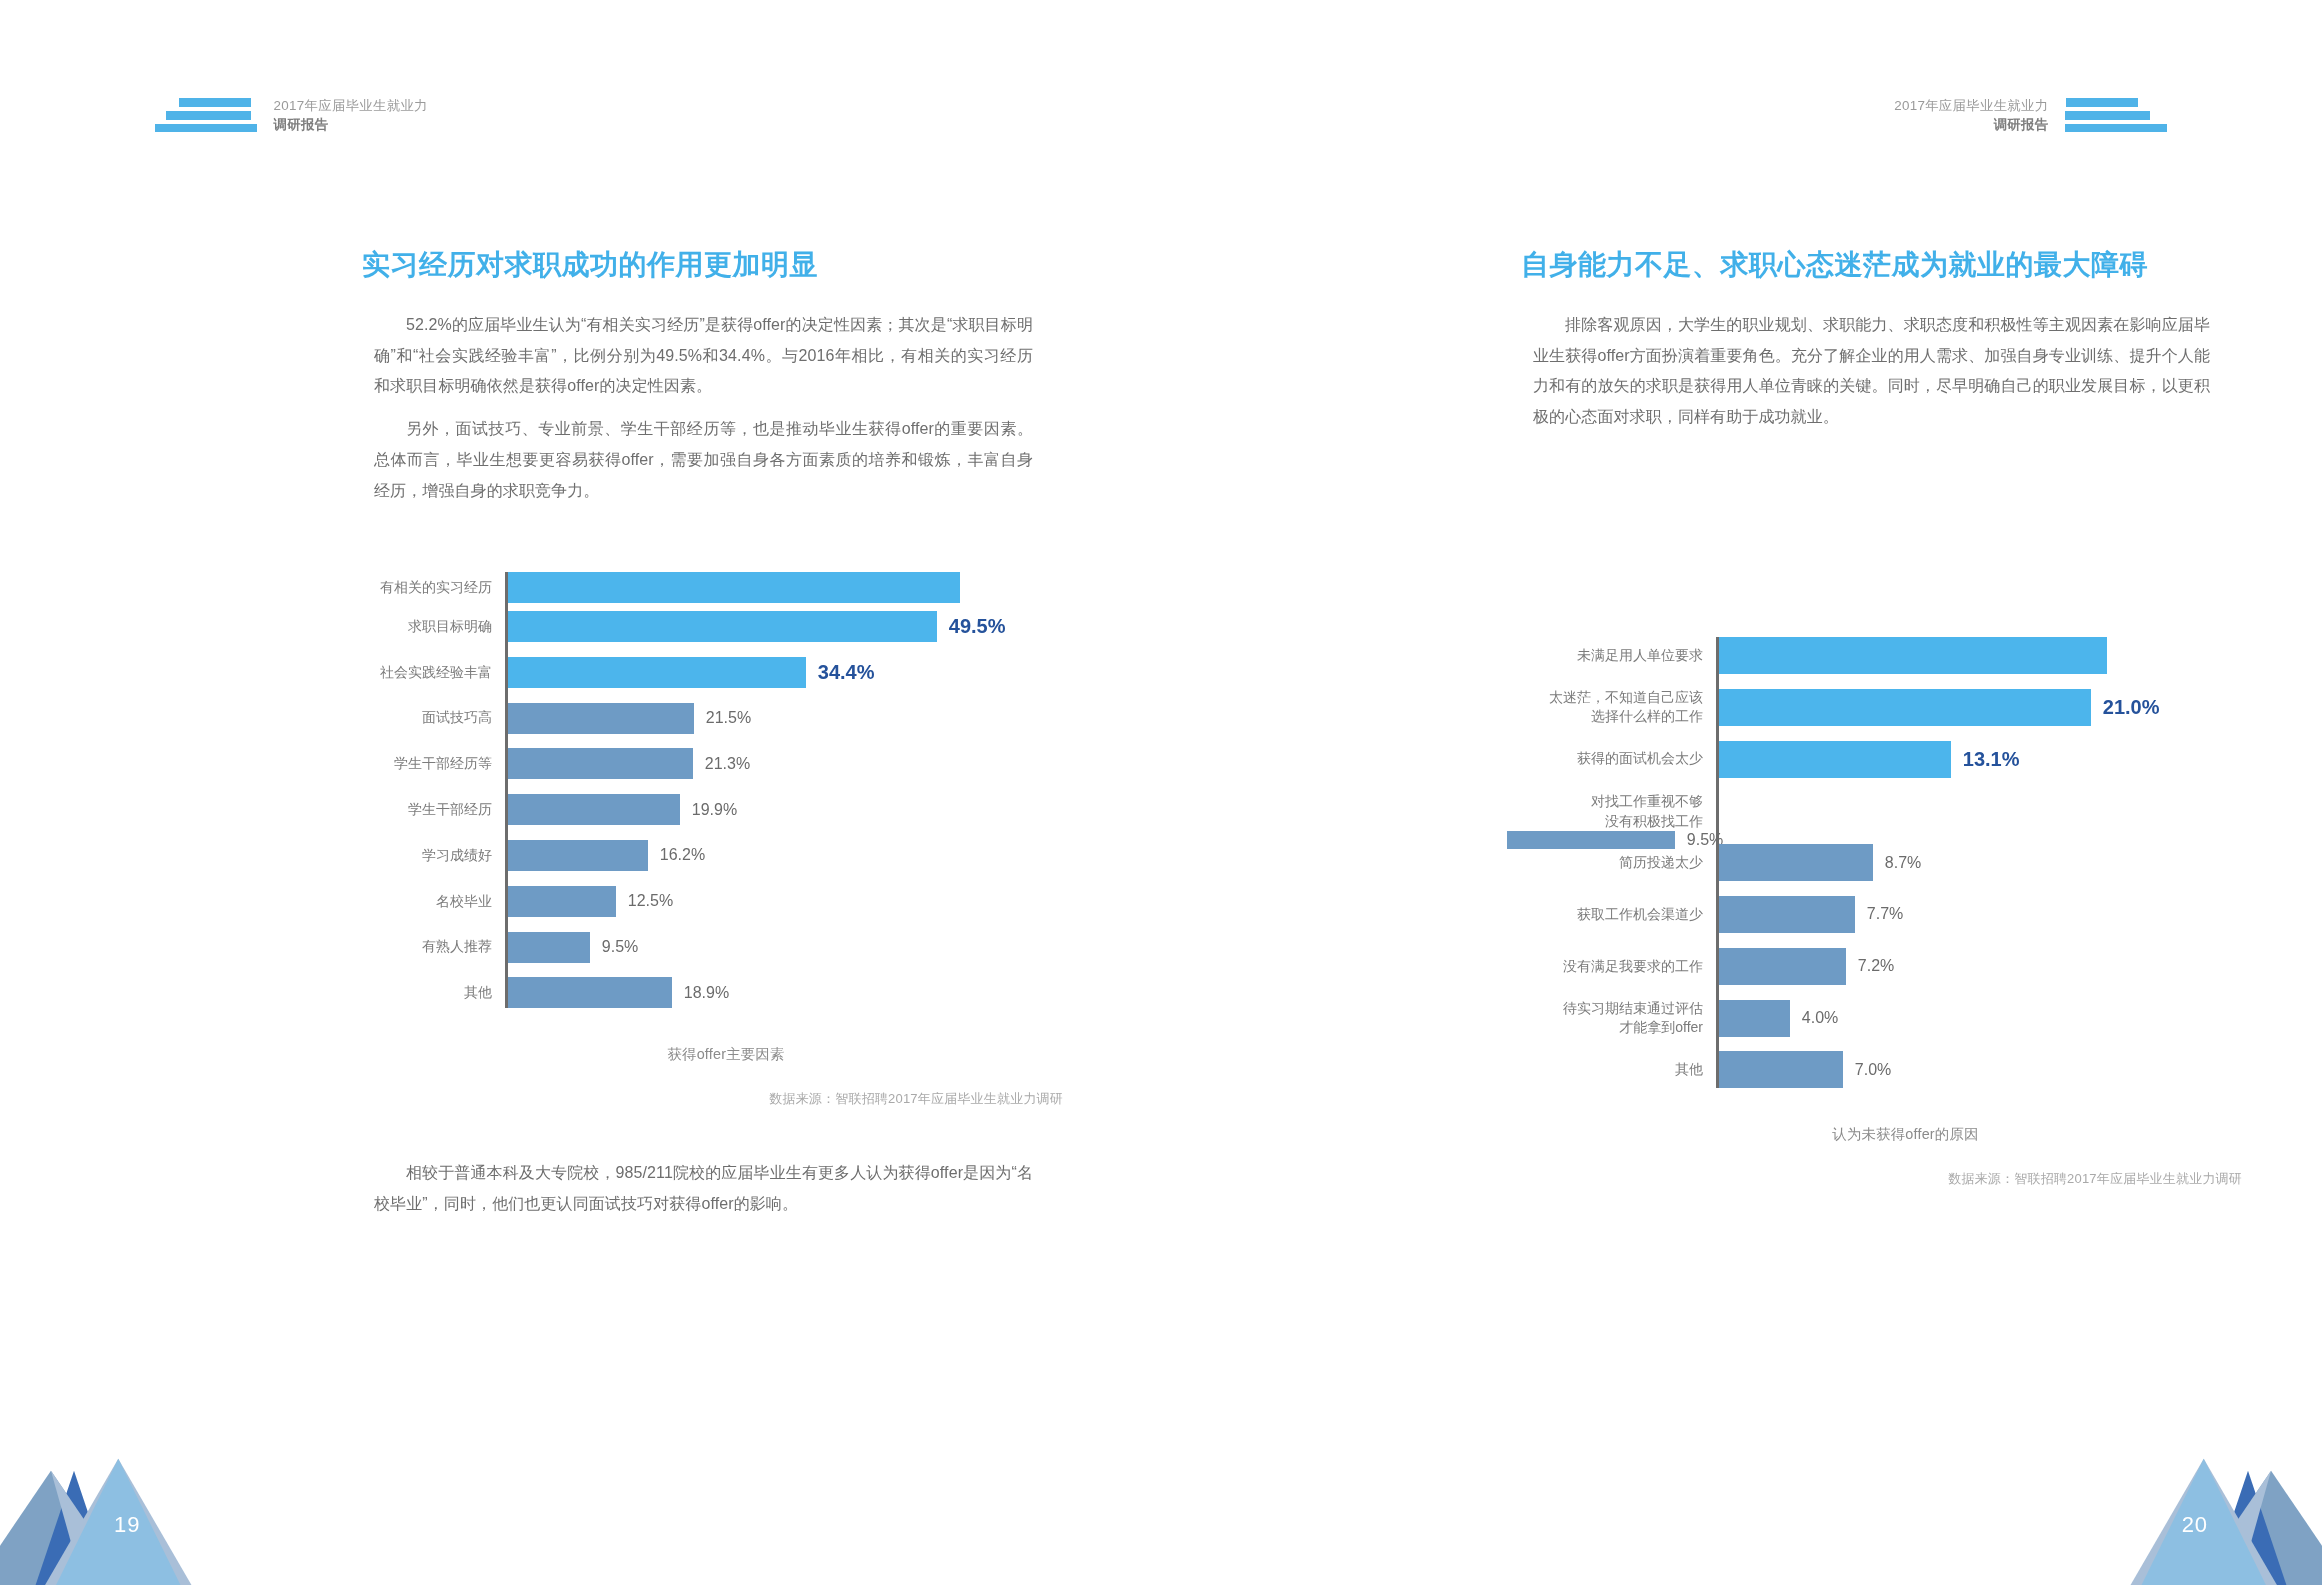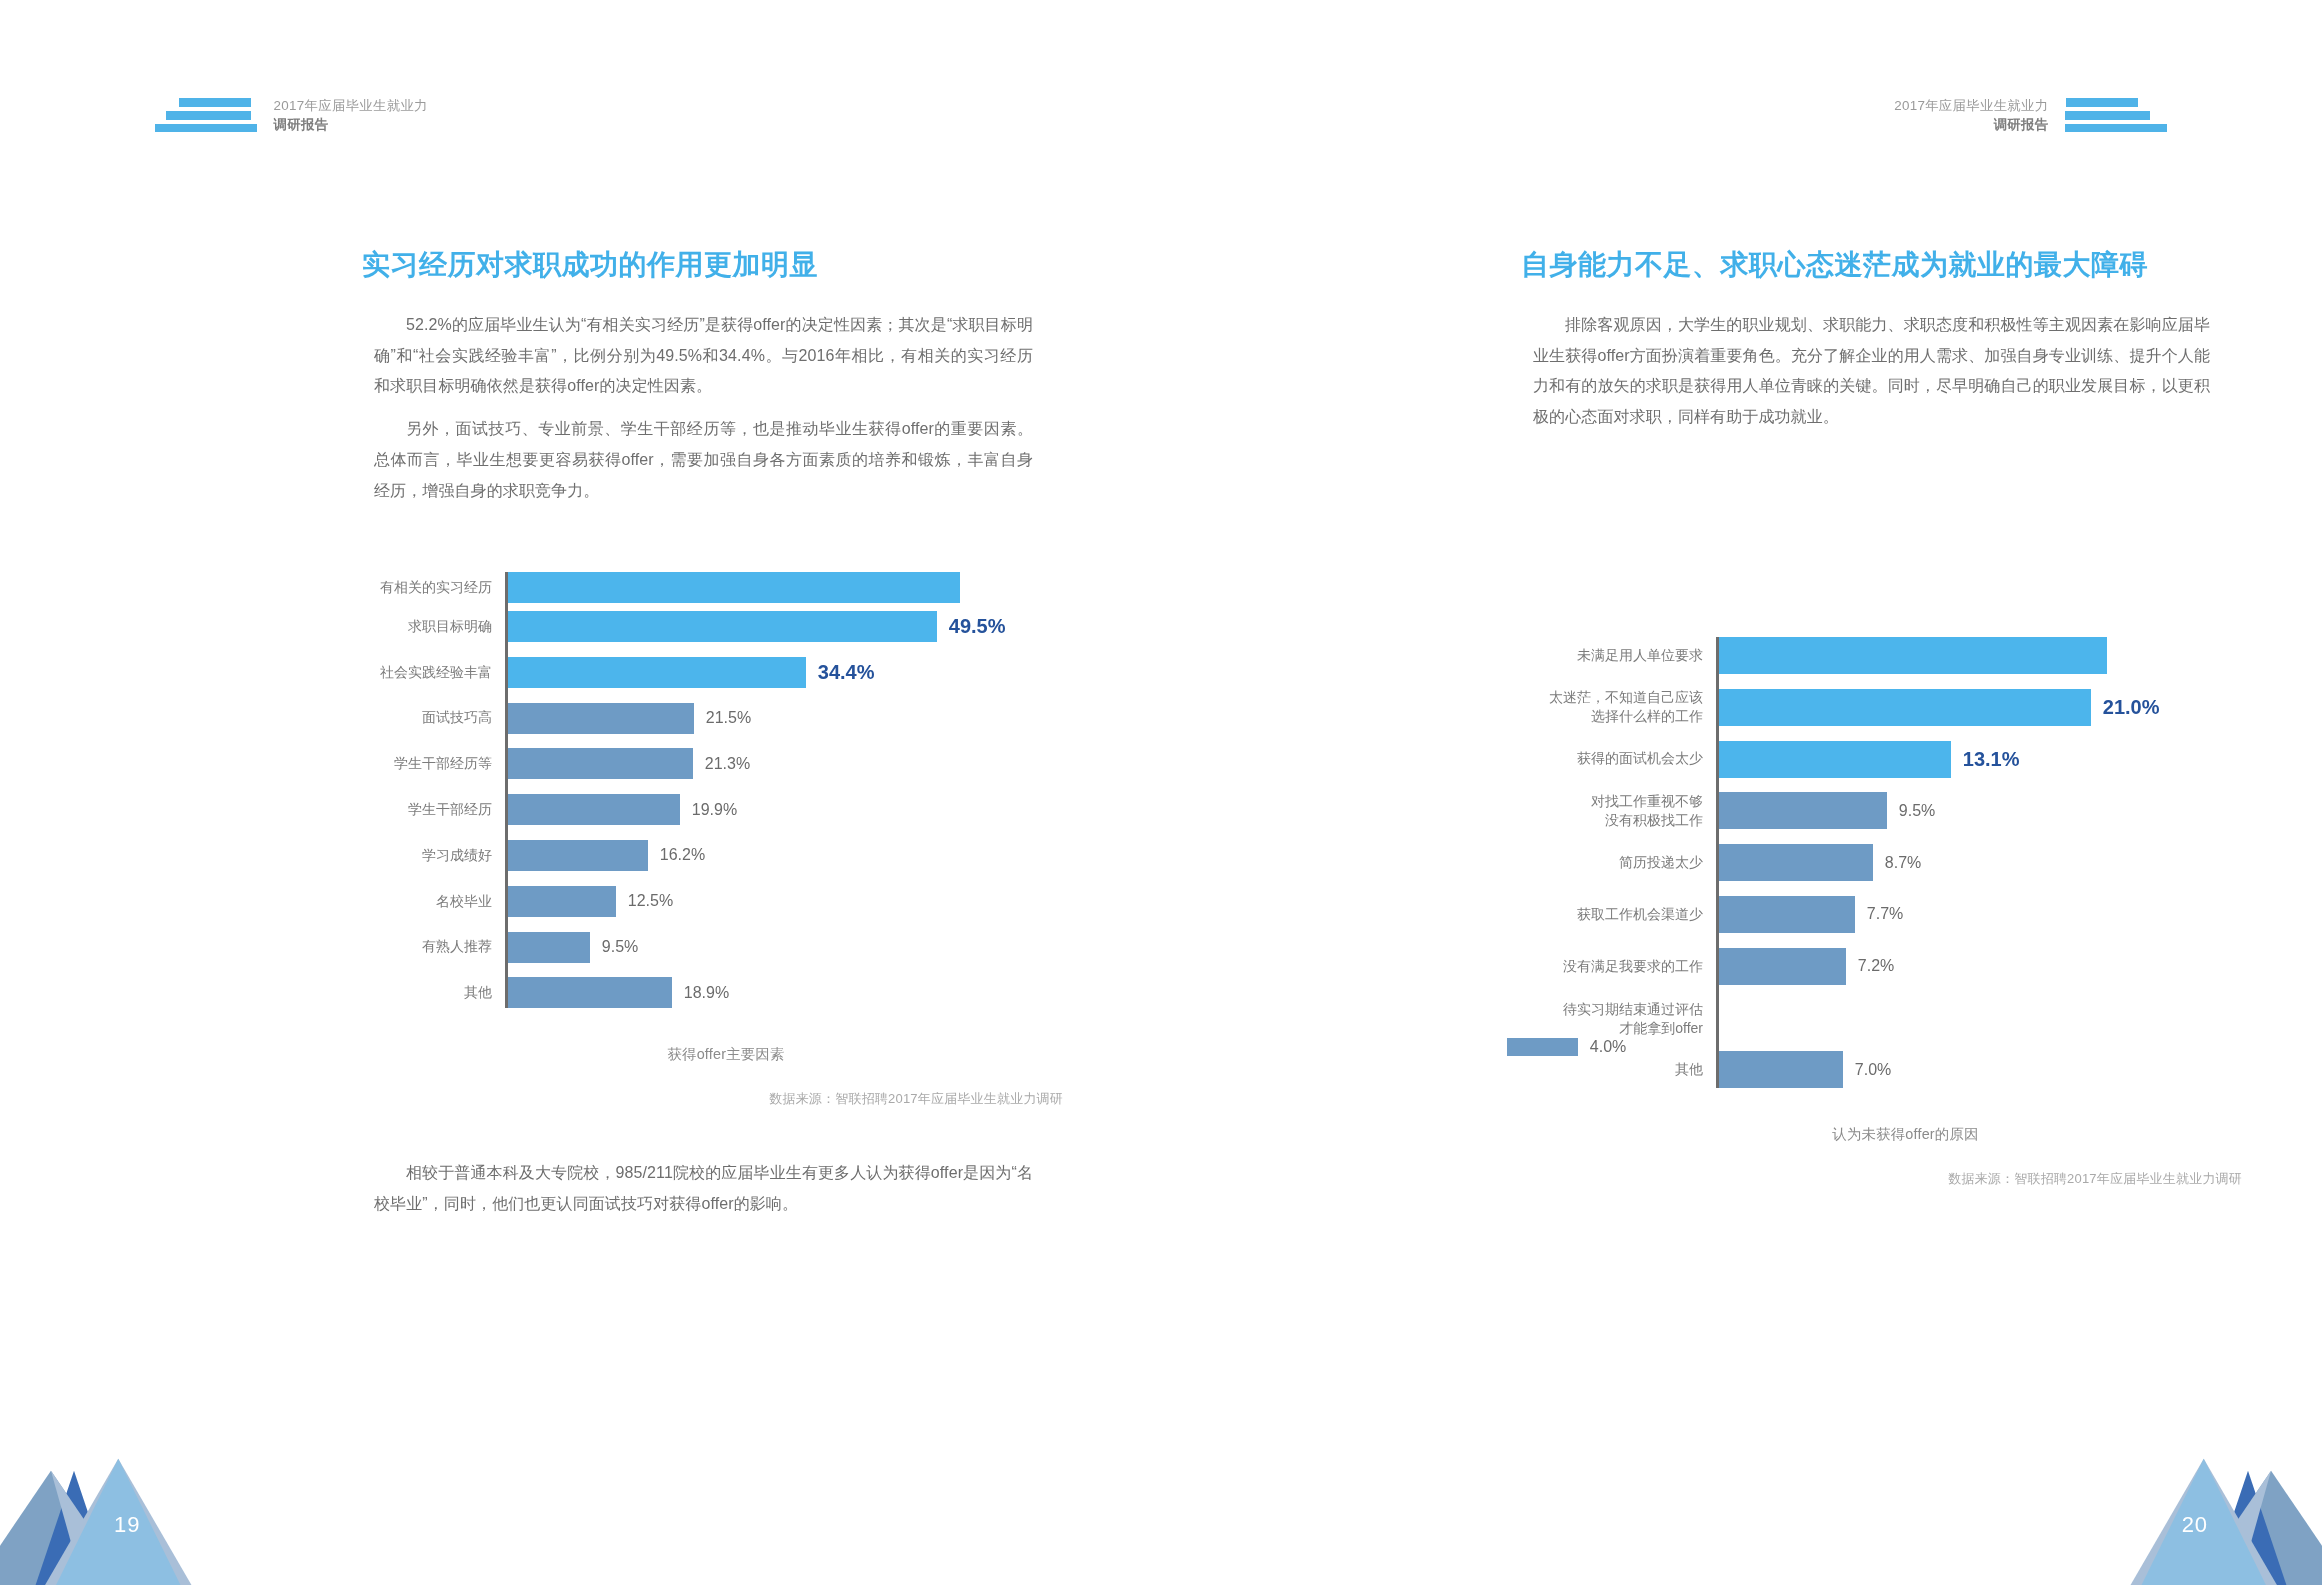--- a/index.html
+++ b/index.html
@@ -404,21 +404,21 @@
             <span class="val hl">21.0%</span>
           </div>
         </div>
         <div class="row" style="height: 37px; margin-bottom: 14.8px;">
           <div class="row-label">获得的面试机会太少</div>
           <div class="row-bar-area">
             <div class="bar hl" style="width: 232px;"></div>
             <span class="val hl">13.1%</span>
           </div>
         </div>
-        <div class="row" style="height: 37px; margin-bottom: 14.8px;">
+        <div class="row" style="height: 37px; margin-bottom: 14.8px; flex-direction: column;">
           <div class="row-label">对找工作重视不够
 没有积极找工作</div>
           <div class="row-bar-area">
             <div class="bar" style="width: 168px;"></div>
             <span class="val">9.5%</span>
           </div>
         </div>
         <div class="row" style="height: 37px; margin-bottom: 14.8px;">
           <div class="row-label">简历投递太少</div>
           <div class="row-bar-area">
@@ -433,21 +433,21 @@
             <span class="val">7.7%</span>
           </div>
         </div>
         <div class="row" style="height: 37px; margin-bottom: 14.8px;">
           <div class="row-label">没有满足我要求的工作</div>
           <div class="row-bar-area">
             <div class="bar" style="width: 127px;"></div>
             <span class="val">7.2%</span>
           </div>
         </div>
-        <div class="row" style="height: 37px; margin-bottom: 14.8px; flex-direction: column;">
+        <div class="row" style="height: 37px; margin-bottom: 14.8px;">
           <div class="row-label">待实习期结束通过评估
 才能拿到offer</div>
           <div class="row-bar-area">
             <div class="bar" style="width: 71px;"></div>
             <span class="val">4.0%</span>
           </div>
         </div>
         <div class="row" style="height: 37px; margin-bottom: 14.8px;">
           <div class="row-label">其他</div>
           <div class="row-bar-area">

